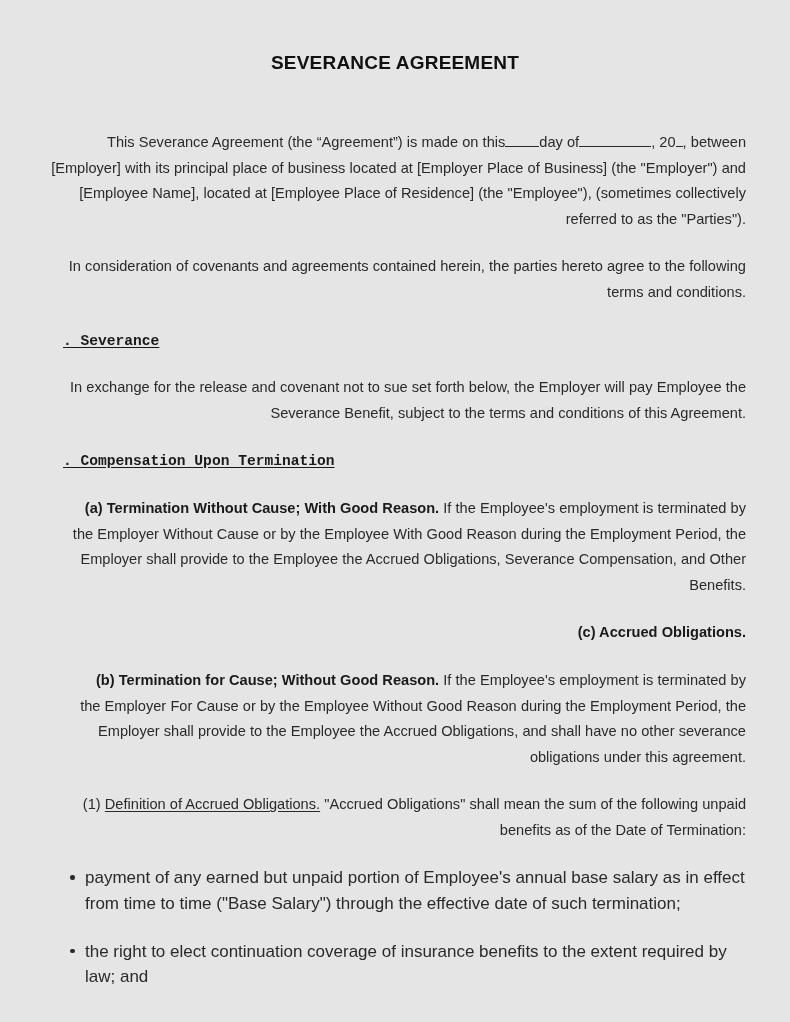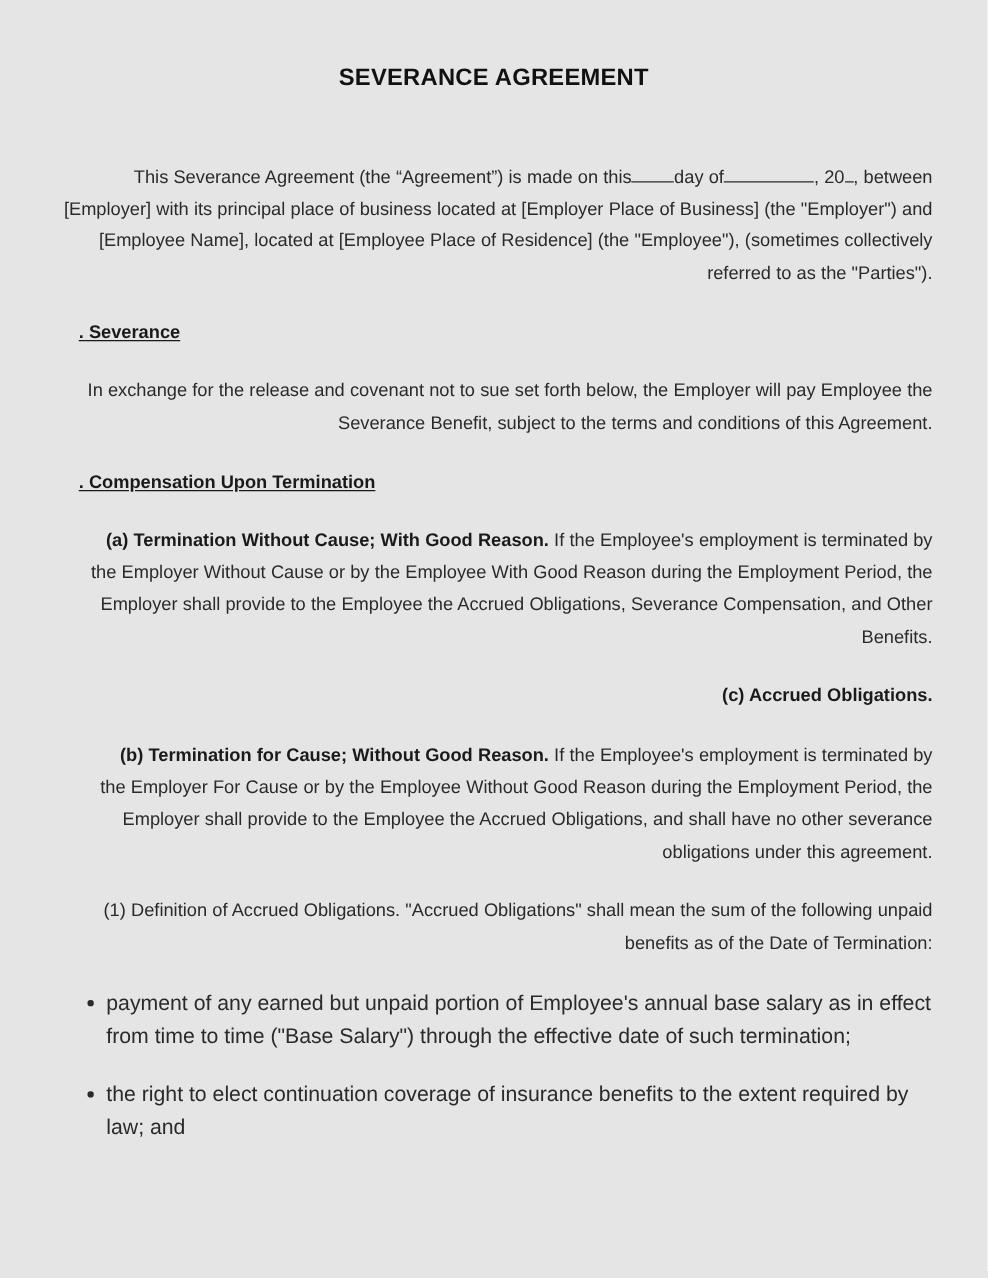--- a/index.html
+++ b/index.html
@@ -47,27 +47,29 @@
     margin: 0 0 21px 0;
     padding-left: 19px;
     font-size: 14.6px;
     line-height: 25.6px;
     font-weight: bold;
     color: #1a1a1a;
   }
   .section-heading .hd-text {
     text-decoration: underline;
     text-underline-offset: 2px;
+    font-family: Liberation Mono, monospace;
   }
   .lead-bold {
     font-weight: bold;
     color: #1a1a1a;
     margin-left: 36px;
   }
   .underline-run {
+    text-decoration: underline;
     text-underline-offset: 2px;
   }
   .blank {
     display: inline-block;
     border-bottom: 1.6px solid #2a2a2a;
     vertical-align: baseline;
     height: 13px;
     margin: 0 0px;
   }
   .blank.b-day { width: 34px; }
@@ -101,20 +103,21 @@
 <body>
 
 <div class="page">
 
   <div class="doc-title">SEVERANCE AGREEMENT</div>
 
   <div class="body-area">
 
     <p class="para"><span>This Severance Agreement (the “Agreement”) is made on this</span><span class="blank b-day"></span><span>day of</span><span class="blank b-month"></span><span>, 20</span><span class="blank b-year"></span><span>, between [Employer] with its principal place of business located at [Employer Place of Business] (the "Employer") and [Employee Name], located at [Employee Place of Residence] (the "Employee"), (sometimes collectively referred to as the "Parties").</span></p>
 
+    <p class="para">In consideration of covenants and agreements contained herein, the parties hereto agree to the following terms and conditions.</p>
 
     <div class="section-heading"><span class="hd-text">. Severance</span></div>
 
     <p class="para">In exchange for the release and covenant not to sue set forth below, the Employer will pay Employee the Severance Benefit, subject to the terms and conditions of this Agreement.</p>
 
     <div class="section-heading"><span class="hd-text">. Compensation Upon Termination</span></div>
 
     <p class="para"><span class="lead-bold">(a) Termination Without Cause; With Good Reason.</span><span> If the Employee's employment is terminated by the Employer Without Cause or by the Employee With Good Reason during the Employment Period, the Employer shall provide to the Employee the Accrued Obligations, Severance Compensation, and Other Benefits.</span></p>
 
     <p class="para"><span class="lead-bold">(c) Accrued Obligations.</span></p>

